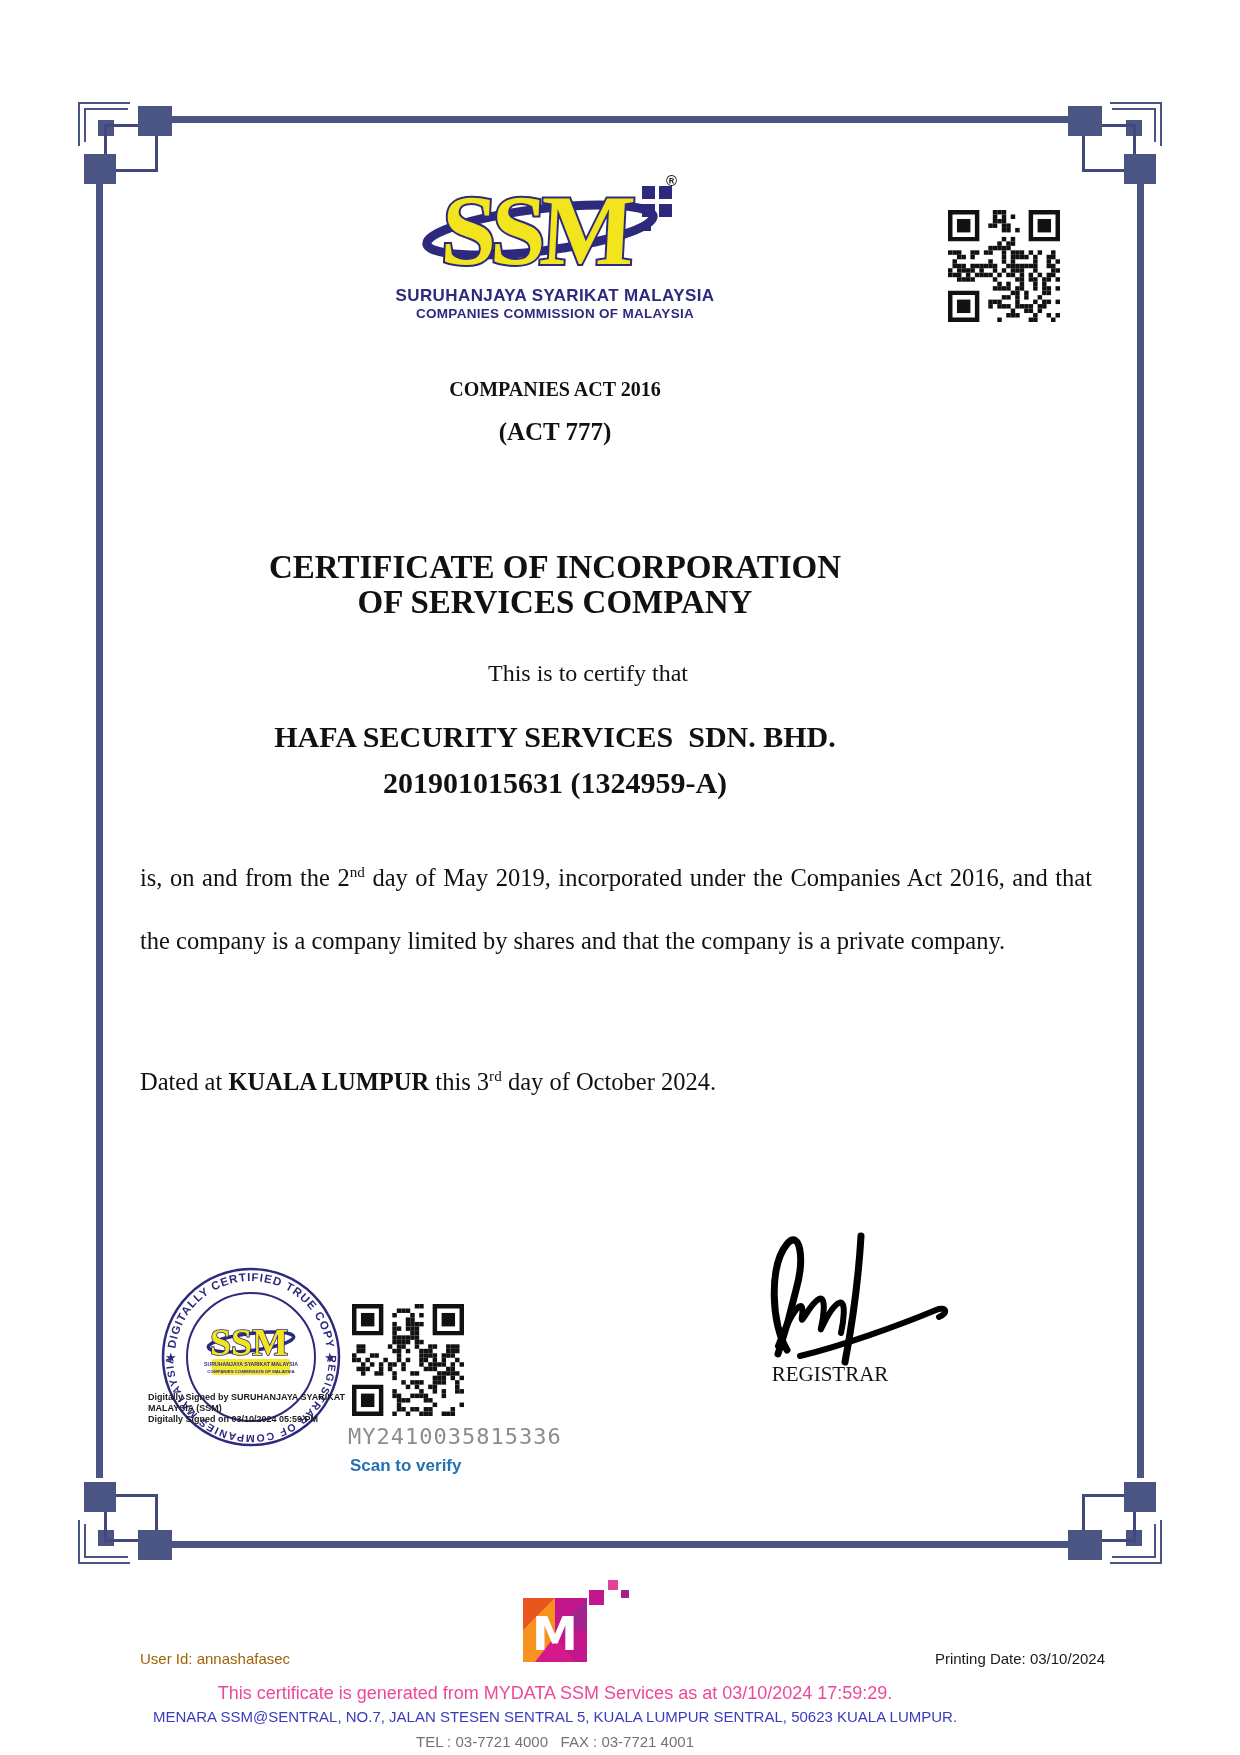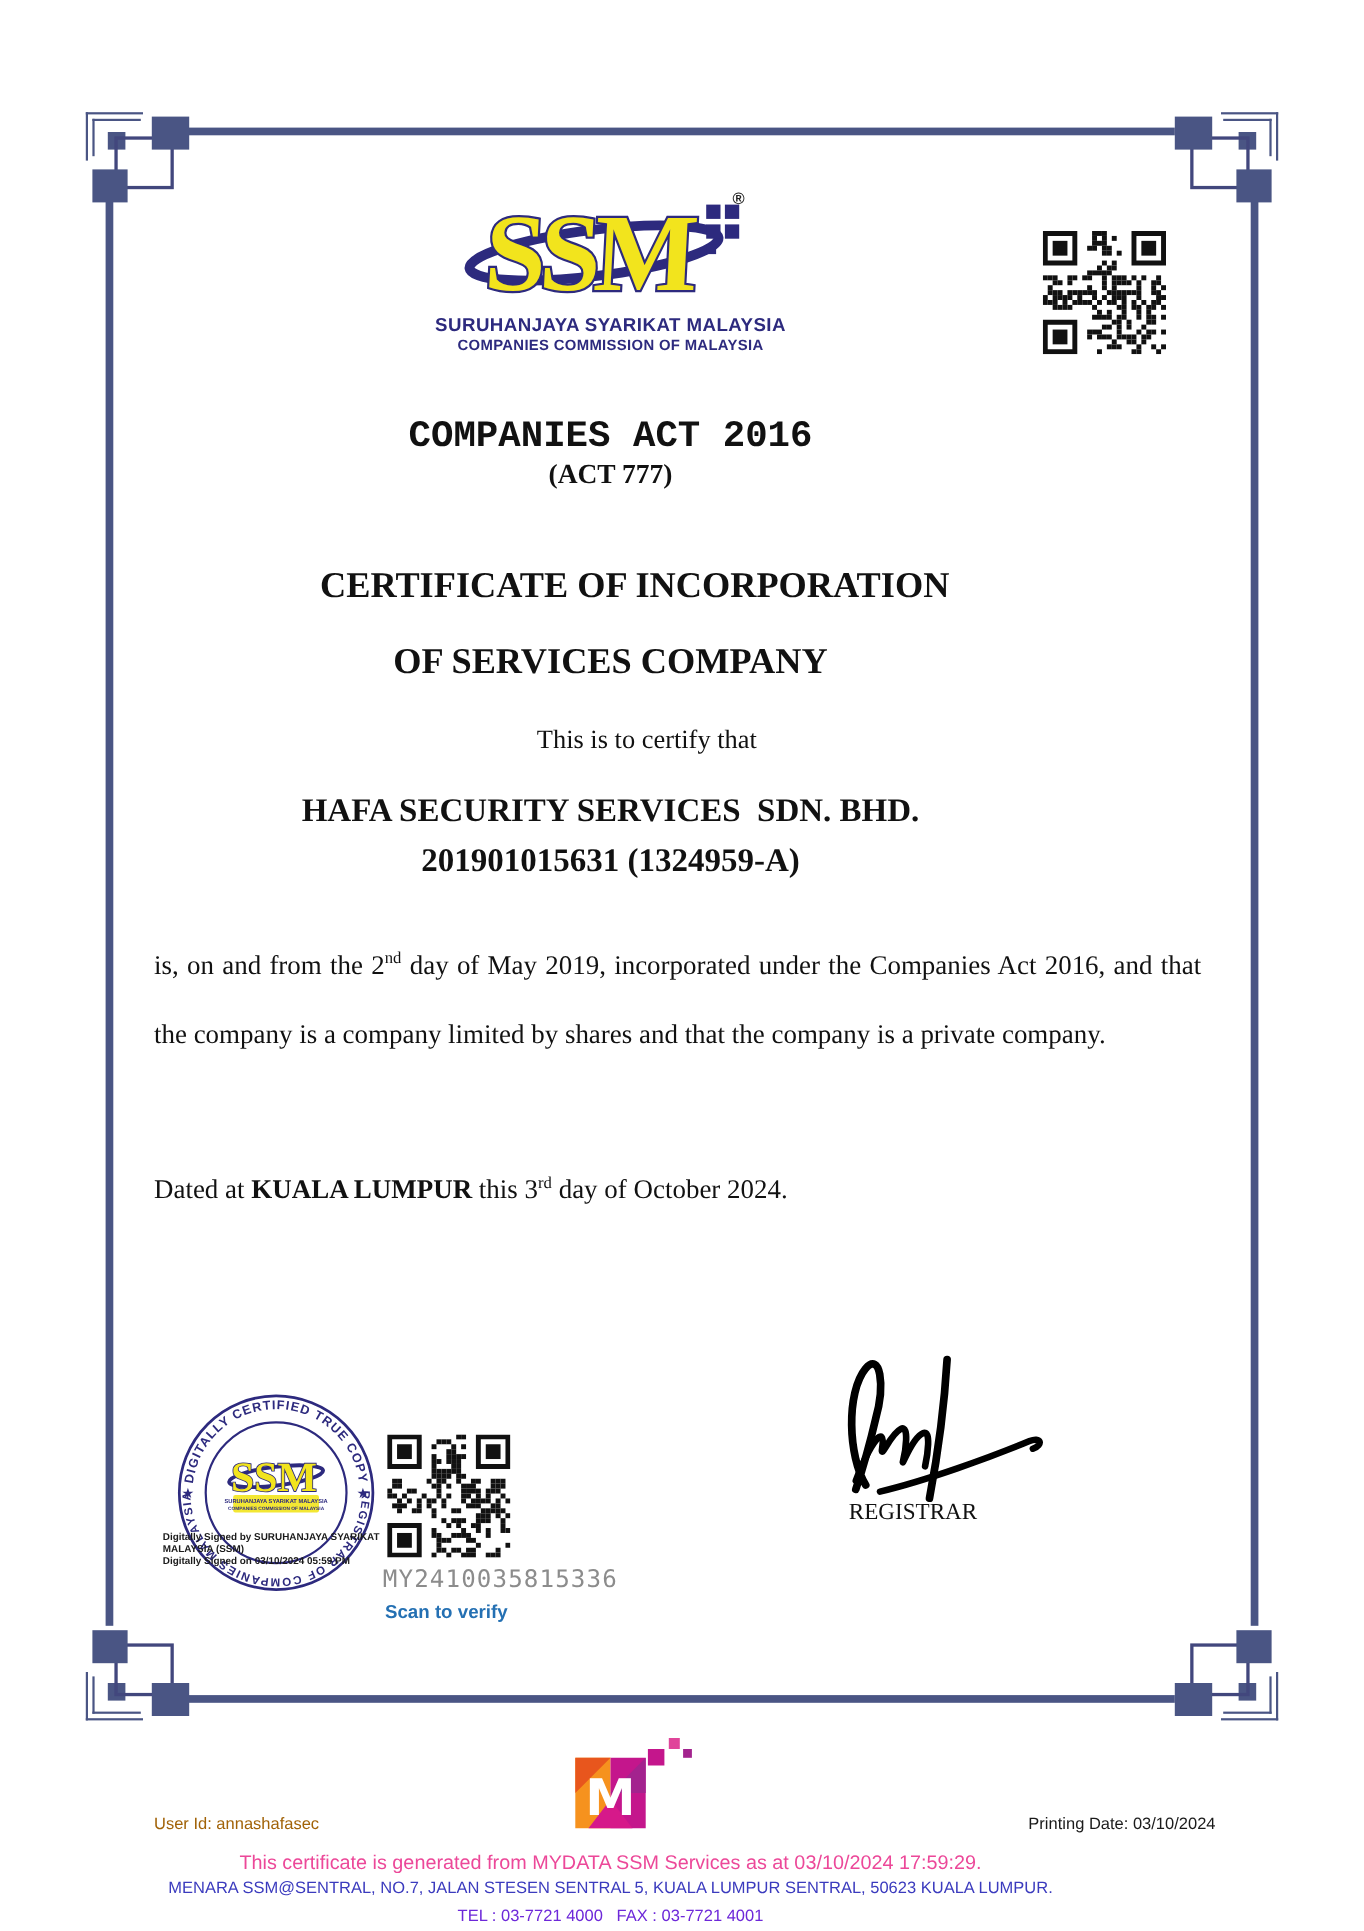--- a/index.html
+++ b/index.html
@@ -23,23 +23,23 @@
 
   
   .logo-wrap{left:275px;top:172px;width:560px;text-align:center;}
   .logo-svg{display:block;margin:0 auto;}
   .reg-mark{left:666px;top:172px;font-family:"Liberation Sans",sans-serif;font-weight:bold;font-size:15px;color:#222;}
   .ssm-line1{margin-top:2px;font-family:"Liberation Sans",sans-serif;font-weight:bold;font-size:17px;color:#2D2A7E;letter-spacing:.4px;}
   .ssm-line2{font-family:"Liberation Sans",sans-serif;font-weight:bold;font-size:13.5px;color:#2D2A7E;letter-spacing:.3px;}
 
   
   .ctext{left:0;width:1110px;text-align:center;}
-  .act1{top:378px;font-size:34px;font-weight:bold;font-family:Liberation Mono, monospace;}
+  .act1{top:378px;font-size:20px;font-weight:bold;}
   .act2{top:418px;font-size:25px;font-weight:bold;}
-  .title1{top:515px;font-size:33px;font-weight:bold;padding-left:22px;}
+  .title1{top:549px;font-size:33px;font-weight:bold;}
   .title2{top:584px;font-size:33px;font-weight:bold;}
   .certify{top:660px;font-size:24px;margin-left:33px;}
   .cname{top:720px;font-size:30px;font-weight:bold;white-space:pre;}
   .cnum{top:766px;font-size:30px;font-weight:bold;}
   .bodytext{left:140px;top:846px;width:952px;font-size:24.5px;line-height:63px;text-align:justify;}
   .dated{left:140px;top:1068px;width:960px;font-size:24.5px;}
   sup{font-size:.62em;vertical-align:super;line-height:0;}
 
   
   .seal-overlay{left:148px;top:1392px;width:270px;font-family:"Liberation Sans",sans-serif;
@@ -60,21 +60,21 @@
             letter-spacing:15px;margin-left:14px;margin-top:10px;}
   .msub{font-family:"DejaVu Sans",sans-serif;font-weight:bold;font-size:11px;color:#1a1a1a;
         letter-spacing:7px;text-align:right;margin-top:-2px;margin-left:14px;width:268px;}
 
   
   .fsans{font-family:"Liberation Sans",sans-serif;}
   .userid{left:140px;top:1650px;font-size:15px;color:#a16207;}
   .printdate{left:820px;top:1650px;width:285px;text-align:right;font-size:15px;color:#1a1a1a;}
   .generated{left:0;top:1683px;width:1110px;text-align:center;font-size:18px;color:#ec4899;}
   .address{left:0;top:1708px;width:1110px;text-align:center;font-size:15px;color:#3B3BBE;}
-  .telfax{left:0;top:1733px;width:1110px;text-align:center;font-size:15px;color:#6d28d9;white-space:pre;}
+  .telfax{left:0;top:1733px;width:1110px;text-align:center;font-size:15px;color:#737373;white-space:pre;}
 </style>
 </head>
 <body>
 
 <div id="page">
 
   <div class="bline" style="left:168px;top:116px;width:900px;height:7px;"></div>
   <div class="bline" style="left:168px;top:1541px;width:900px;height:7px;"></div>
   <div class="bline" style="left:96px;top:178px;width:7px;height:1300px;"></div>
   <div class="bline" style="left:1137px;top:178px;width:7px;height:1300px;"></div>

